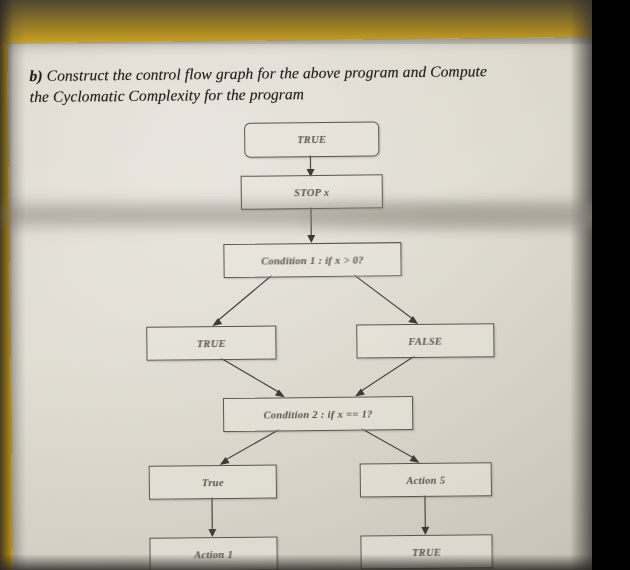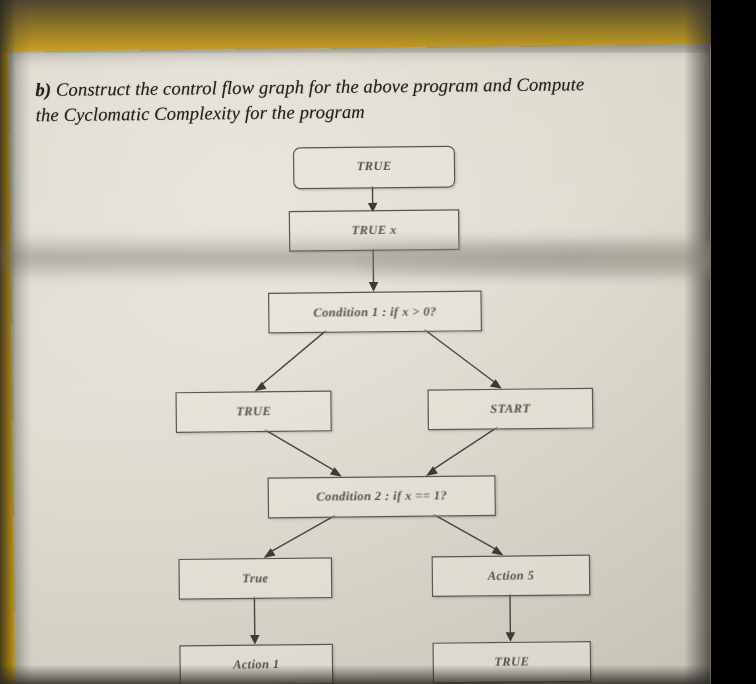--- a/index.html
+++ b/index.html
@@ -170,33 +170,33 @@
 
         <line x1="413" y1="456" x2="413" y2="492"></line>
         <polygon points="413,496 409,488 417,488"></polygon>
       </svg>
 
       <div class="node soft" style="left:236px; top:82px; width:133px; height:33px;">
         <span class="faded">TRUE</span>
       </div>
 
       <div class="node" style="left:232px; top:135px; width:140px; height:32px;">
-        <span class="faded">TRUE x</span>
+        <span class="faded">STOP x</span>
       </div>
 
       <div class="node" style="left:214px; top:203px; width:176px; height:32px;">
         <span class="faded">Condition 1 : if x &gt; 0?</span>
       </div>
 
       <div class="node" style="left:136px; top:285px; width:128px; height:32px;">
         <span class="faded">TRUE</span>
       </div>
 
       <div class="node" style="left:346px; top:285px; width:136px; height:32px;">
-        <span class="faded">START</span>
+        <span class="faded">FALSE</span>
       </div>
 
       <div class="node" style="left:212px; top:357px; width:188px; height:32px;">
         <span class="faded">Condition 2 : if x == 1?</span>
       </div>
 
       <div class="node" style="left:137px; top:424px; width:126px; height:32px;">
         <span class="faded">True</span>
       </div>
 

